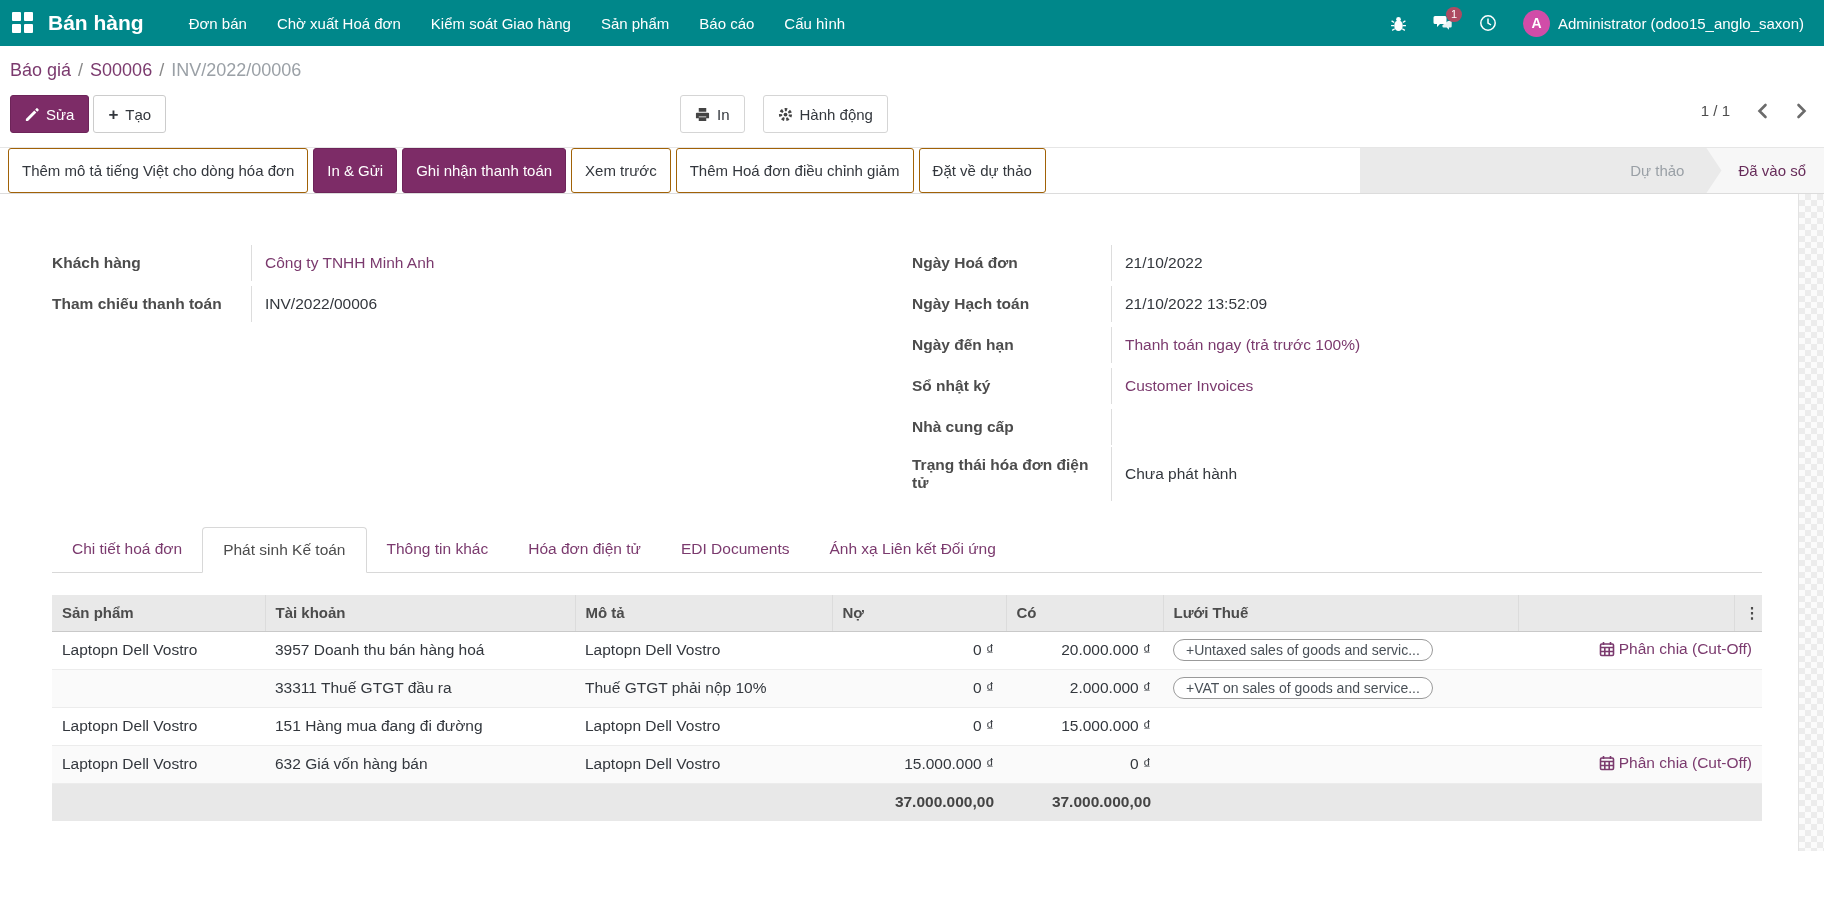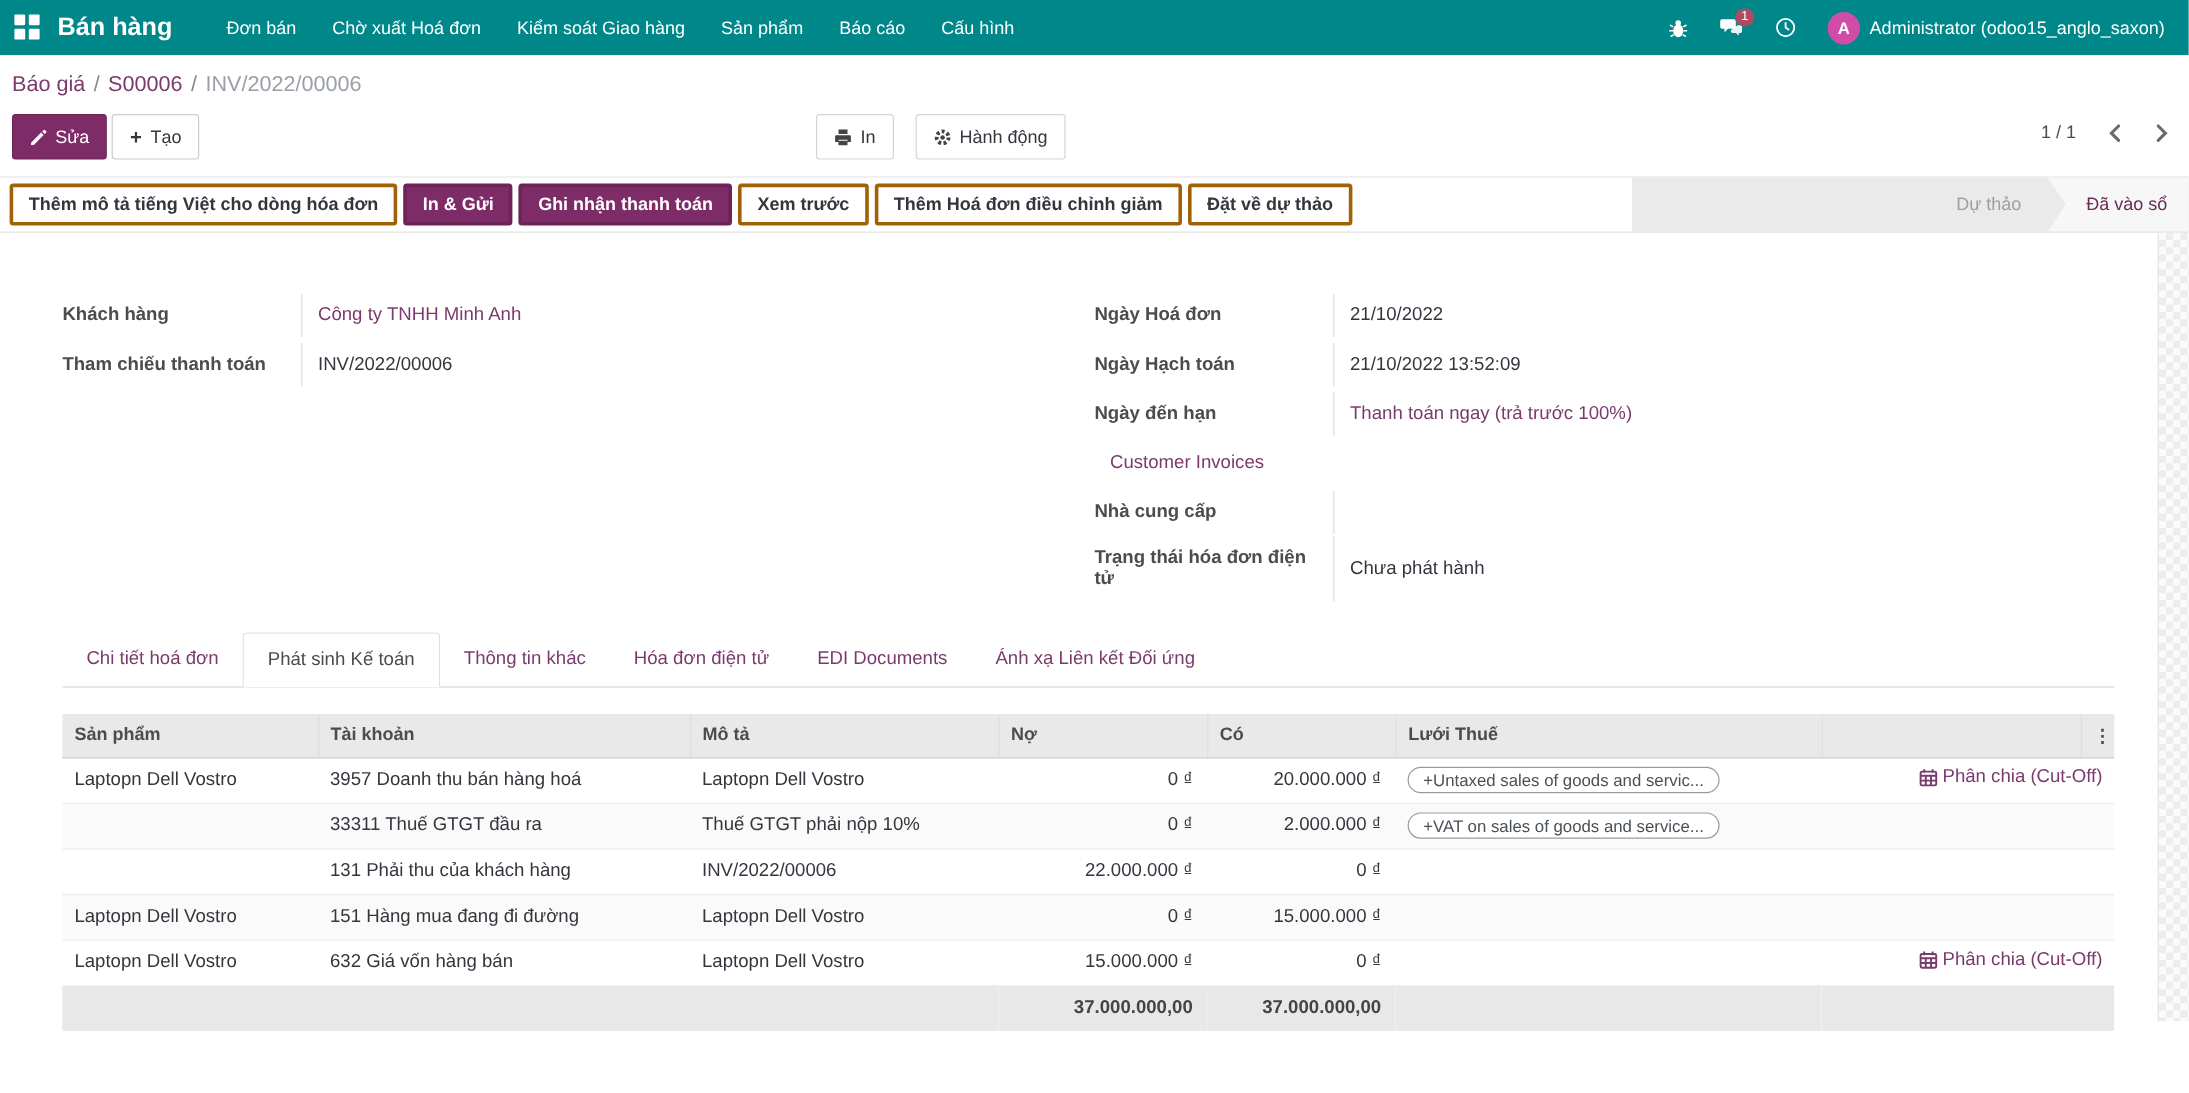--- a/index.html
+++ b/index.html
@@ -32,21 +32,21 @@
   .btn.primary { background:#7d2c67; border-color:#6d2459; color:#fff; }
   .left-btns { position:absolute; left:0; display:flex; gap:4px; }
   .mid-btns { position:absolute; left:670px; display:flex; gap:18px; }
   .pager { position:absolute; right:16px; top:7px; display:flex; align-items:center; gap:26px; }
   .pager-value { font-size:15px; color:#4c4c4c; }
   .pg-btn { cursor:pointer; display:inline-flex; }
 
   
   .statusbar { height:47px; border-top:1px solid #e6e6e6; border-bottom:1px solid #dcdcdc; display:flex; }
   .sb-left { flex:1; display:flex; align-items:center; gap:5px; padding-left:8px; }
-  .sbtn { font-size:15px; height:35px; padding:0 13px; background:#fff; border:3px solid #a16207; border-radius:3px; color:#33373d; cursor:pointer; white-space:nowrap;font-weight:bold; }
+  .sbtn { font-size:15px; height:45px; padding:0 13px; background:#fff; border:1px solid #a16207; border-radius:3px; color:#33373d; cursor:pointer; white-space:nowrap; }
   .sbtn.primary { background:#7d2c67; border-color:#6d2459; color:#fff; }
   .steps { width:464px; background:#eaeaea; display:flex; align-items:stretch; justify-content:flex-end; }
   .step { display:flex; align-items:center; font-size:15px; color:#9aa0a6; padding:0 22px; cursor:pointer; }
   .step.active { background:#f7f7f7; color:#672c5a; font-weight:400; padding:0 18px 0 32px; clip-path:polygon(0 0,100% 0,100% 100%,0 100%,15px 50%); }
 
   
   .sheet { position:relative; height:657px; background:#fff; }
   .hatch { position:absolute; right:0; top:0; bottom:0; width:26px; border-left:1px solid #e3e3e3; background-color:#fbfbfb;
     background-image:linear-gradient(45deg,#ececec 25%,transparent 25%,transparent 75%,#ececec 75%),
                      linear-gradient(45deg,#ececec 25%,transparent 25%,transparent 75%,#ececec 75%);
@@ -225,20 +225,21 @@
   </div>
         <div class="frow">
     <div class="flabel">Ngày Hạch toán</div>
     <div class="fvalue">21/10/2022 13:52:09</div>
   </div>
         <div class="frow">
     <div class="flabel">Ngày đến hạn</div>
     <div class="fvalue link">Thanh toán ngay (trả trước 100%)</div>
   </div>
         <div class="frow">
+    <div class="flabel">Sổ nhật ký</div>
     <div class="fvalue link">Customer Invoices</div>
   </div>
         <div class="frow">
     <div class="flabel">Nhà cung cấp</div>
     <div class="fvalue"></div>
   </div>
         <div class="frow">
     <div class="flabel">Trạng thái hóa đơn điện tử</div>
     <div class="fvalue">Chưa phát hành</div>
   </div>
@@ -301,31 +302,20 @@
     <td>33311 Thuế GTGT đầu ra</td>
     <td>Thuế GTGT phải nộp 10%</td>
     <td class="num">0 ₫</td>
     <td class="num">2.000.000 ₫</td>
     <td><span class="pill">+VAT on sales of goods and service...</span></td>
     <td class="cutoff" colspan="2">
       
     </td>
   </tr>
           <tr>
-    <td></td>
-    <td>131 Phải thu của khách hàng</td>
-    <td>INV/2022/00006</td>
-    <td class="num">22.000.000 ₫</td>
-    <td class="num">0 ₫</td>
-    <td></td>
-    <td class="cutoff" colspan="2">
-      
-    </td>
-  </tr>
-          <tr>
     <td>Laptopn Dell Vostro</td>
     <td>151 Hàng mua đang đi đường</td>
     <td>Laptopn Dell Vostro</td>
     <td class="num">0 ₫</td>
     <td class="num">15.000.000 ₫</td>
     <td></td>
     <td class="cutoff" colspan="2">
       
     </td>
   </tr>

